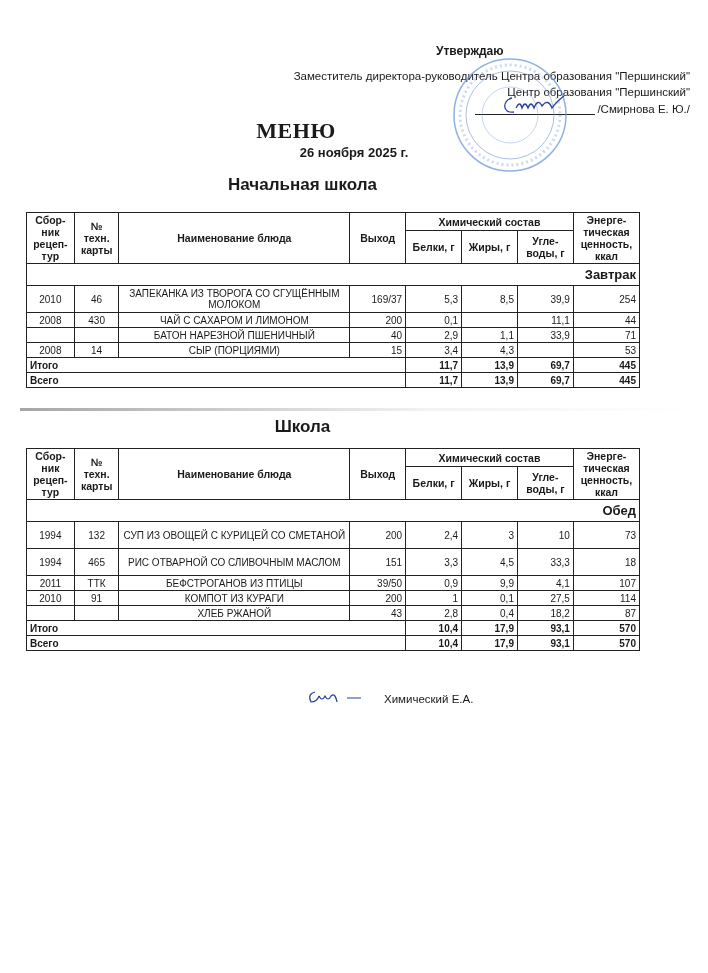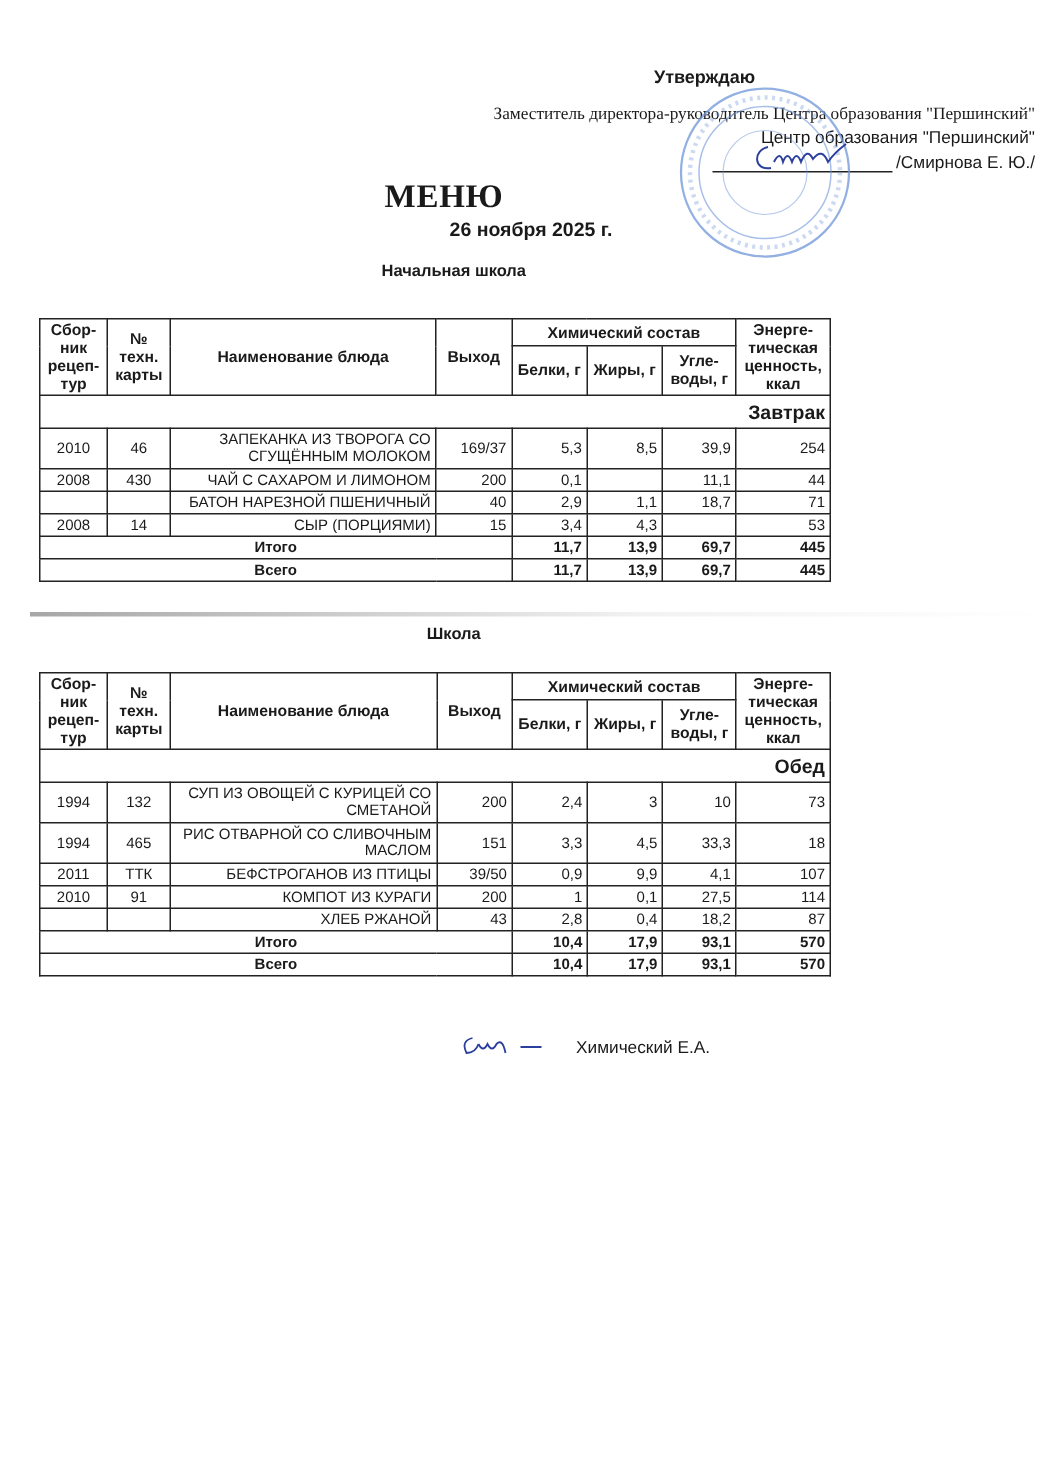--- a/index.html
+++ b/index.html
@@ -2,48 +2,48 @@
 <html><head>
 <meta charset="utf-8">
 <style>
   html, body { margin: 0; padding: 0; }
   body {
     width: 708px; height: 973px; background: #ffffff; position: relative; overflow: hidden;
     font-family: "Liberation Sans", sans-serif; color: #1a1a1a;
   }
   .approve-title { position: absolute; left: 436px; top: 44px; font-size: 12px; font-weight: bold; }
   .approve-line { position: absolute; right: 18px; font-size: 11.5px; text-align: right; white-space: nowrap; }
-  .l1 { top: 70px; font-family: Liberation Serif, serif; }
+  .l1 { top: 70px; }
   .l2 { top: 86px; }
   .l3 { top: 103px; }
   .sig-underline { display: inline-block; width: 120px; border-bottom: 1px solid #222; margin-right: 2px; height: 10px; vertical-align: bottom; }
   .stamp { position: absolute; left: 450px; top: 55px; width: 120px; height: 120px; pointer-events: none; }
   .sig-script { position: absolute; left: 500px; top: 90px; width: 70px; height: 28px; pointer-events: none; }
   .title { position: absolute; left: 0; width: 592px; top: 118px; text-align: center; font-family: "Liberation Serif", serif; font-weight: bold; font-size: 22px; letter-spacing: 0.5px; }
   .date { position: absolute; left: 0; width: 708px; top: 145px; text-align: center; font-size: 13px; font-weight: bold; }
-  .section-title { position: absolute; left: 0; width: 605px; text-align: center; font-size: 11px; font-weight: bold; }
+  .section-title { position: absolute; left: 0; width: 605px; text-align: center; font-size: 17px; font-weight: bold; }
   .s1 { top: 175px; }
   .s2 { top: 417px; }
-  table.menu { position: absolute; left: 26px; border-collapse: collapse; width: 528px; font-size: 10px; }
+  table.menu { position: absolute; left: 26px; border-collapse: collapse; width: 614px; font-size: 10px; }
   table.menu td, table.menu th { border: 1px solid #222; padding: 1px 3px; }
   table.menu th { font-weight: bold; text-align: center; font-size: 10.5px; line-height: 12px; }
   .t1 { top: 212px; }
   .t2 { top: 448px; }
   .c-sb { width: 40px; }
   .c-no { width: 37px; }
   .c-name { width: 220px; }
   .c-out { width: 48px; }
   .c-n { width: 48px; }
   .c-e { width: 58px; }
   td.num { text-align: right; }
   td.ctr { text-align: center; }
-  td.name { text-align: right; line-height: 11px; }
+  td.name { text-align: center; line-height: 11px; }
   tr.meal td { text-align: right; font-weight: bold; font-size: 13px; padding: 3px; }
   tr.total td { font-weight: bold; }
-  tr.total td.label { text-align: center; }
+  tr.total td.label { text-align: left; }
   tr.r2 td { height: 24px; }
   tr.r1 td { height: 12px; }
   .footer-sig { position: absolute; left: 305px; top: 686px; width: 60px; height: 22px; }
   .footer-name { position: absolute; left: 384px; top: 693px; font-size: 11.5px; }
   .shadow-strip { position: absolute; left: 20px; width: 680px; height: 3px; background: linear-gradient(90deg, rgba(0,0,0,0.35), rgba(0,0,0,0.05) 60%, rgba(0,0,0,0)); }
 </style>
 </head>
 <body>
 
 <div class="approve-title">Утверждаю</div>
@@ -105,21 +105,21 @@
     <td class="num">11,1</td>
     <td class="num">44</td>
   </tr>
   <tr class="r1">
     <td class="ctr"></td>
     <td class="ctr"></td>
     <td class="name">БАТОН НАРЕЗНОЙ ПШЕНИЧНЫЙ</td>
     <td class="num">40</td>
     <td class="num">2,9</td>
     <td class="num">1,1</td>
-    <td class="num">18,7</td>
+    <td class="num">33,9</td>
     <td class="num">71</td>
   </tr>
   <tr class="r1">
     <td class="ctr">2008</td>
     <td class="ctr">14</td>
     <td class="name">СЫР (ПОРЦИЯМИ)</td>
     <td class="num">15</td>
     <td class="num">3,4</td>
     <td class="num">4,3</td>
     <td class="num"></td>

